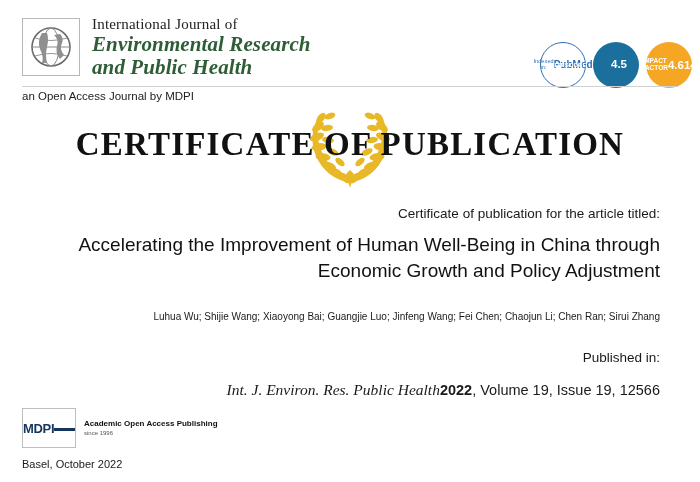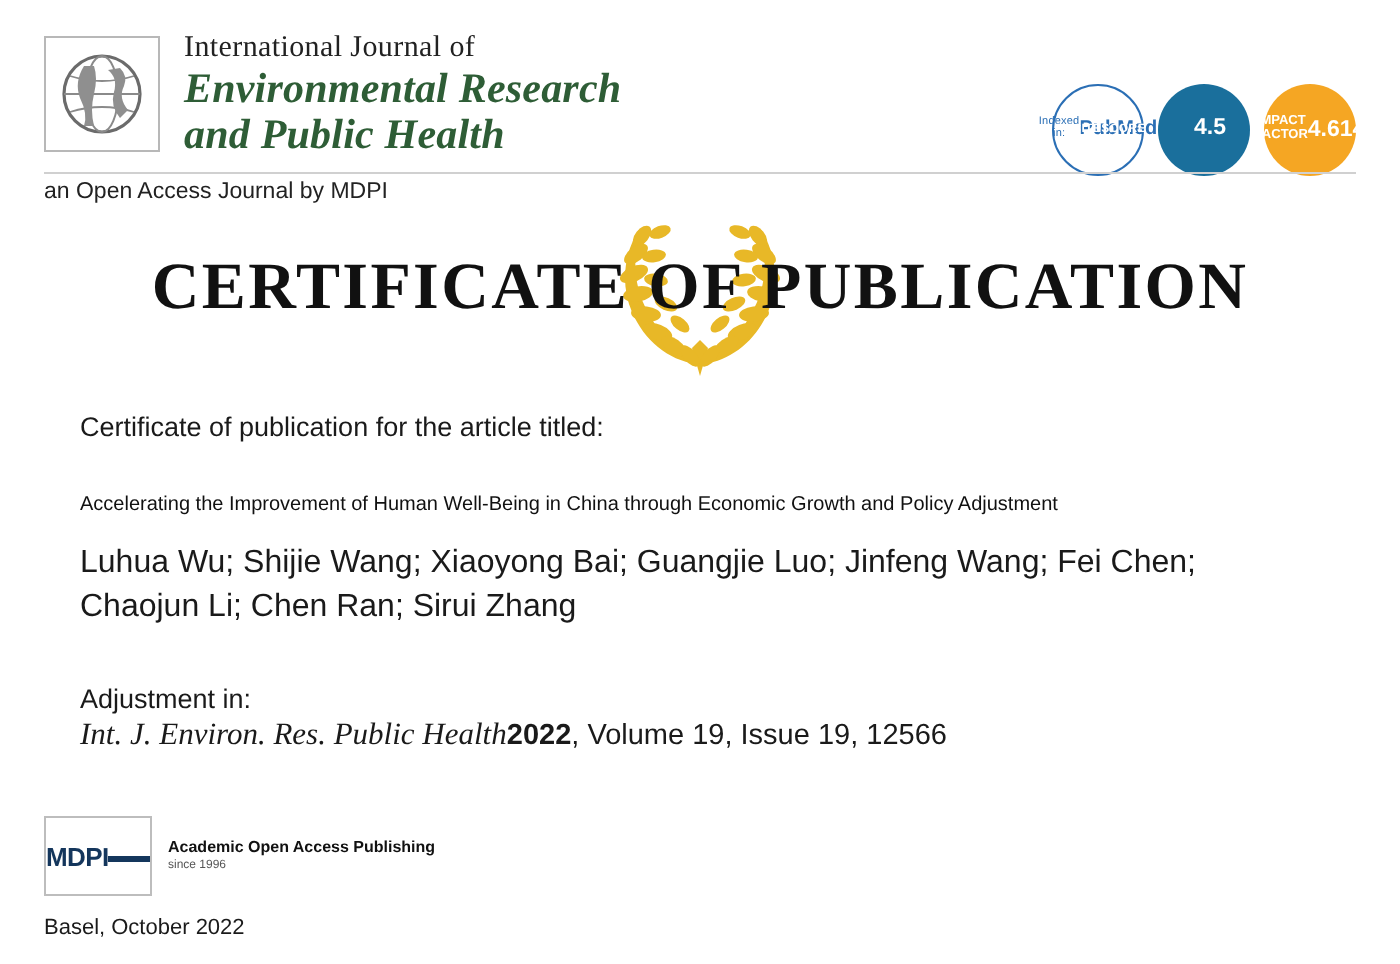--- a/index.html
+++ b/index.html
@@ -14,21 +14,21 @@
     color: #1a1a1a;
     position: relative;
     overflow: hidden;
   }
 
   
   .header {
     position: absolute;
     top: 18px;
     left: 22px;
-    right: 22px;
+    right: 8px;
     height: 72px;
     padding-left: 14px;
   }
   .journal-logo {
     position: absolute;
     top: 0;
     left: 0;
     width: 58px;
     height: 58px;
     border: 1px solid #b8b8b8;
@@ -146,47 +146,47 @@
     letter-spacing: 1.2px;
     color: #111111;
   }
 
   
   .body-block {
     position: absolute;
     left: 40px;
     right: 40px;
     top: 206px;
-    text-align: left;
+    text-align: right;
   }
   .lead {
     font-size: 13.5px;
     color: #1a1a1a;
   }
   .article-title {
-    margin-top: 25px;
-    font-size: 10px;
+    margin-top: 11px;
+    font-size: 19px;
     color: #111111;
     line-height: 1.38;
   }
   .authored-label {
     margin-top: 26px;
     font-size: 13.5px;
   }
   .authors {
-    margin-top: 11px;
-    font-size: 16px;
+    margin-top: 26px;
+    font-size: 10px;
     line-height: 1.4;
   }
   .published-label {
     margin-top: 26px;
     font-size: 13.5px;
   }
   .citation {
-    margin-top: 2px;
+    margin-top: 16px;
     font-size: 14.5px;
   }
   .citation .ital {
     font-style: italic;
     font-family: "Liberation Serif", serif;
     font-size: 15.5px;
   }
   .citation .bold {
     font-weight: bold;
   }
@@ -328,21 +328,21 @@
     </g>
   </svg>
 </div>
 
 <div class="cert-title">CERTIFICATE OF PUBLICATION</div>
 
 <div class="body-block">
   <div class="lead">Certificate of publication for the article titled:</div>
   <div class="article-title">Accelerating the Improvement of Human Well-Being in China through Economic Growth and Policy Adjustment</div>
   <div class="authors">Luhua Wu; Shijie Wang; Xiaoyong Bai; Guangjie Luo; Jinfeng Wang; Fei Chen; Chaojun Li; Chen Ran; Sirui Zhang</div>
-  <div class="published-label">Adjustment in:</div>
+  <div class="published-label">Published in:</div>
   <div class="citation">
     <span class="ital">Int. J. Environ. Res. Public Health</span><span class="bold">2022</span><span>, Volume 19, Issue 19, 12566</span>
   </div>
 </div>
 
 <div class="footer">
   <div class="mdpi-logo">
     <div class="mdpi-word">MDPI</div>
     <div class="mdpi-bar"></div>
   </div>

